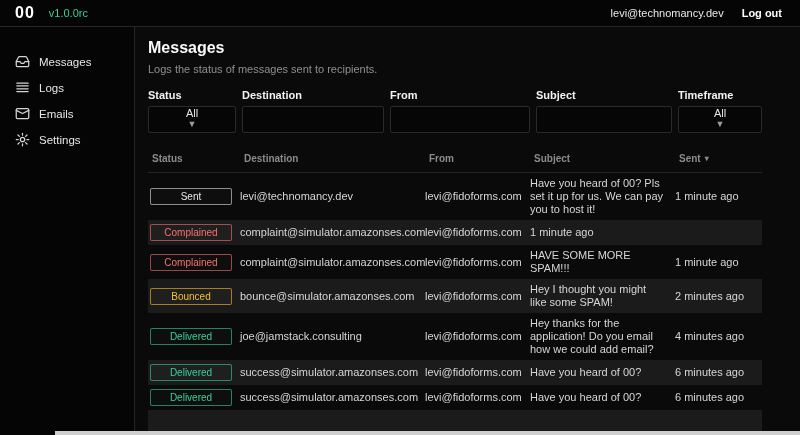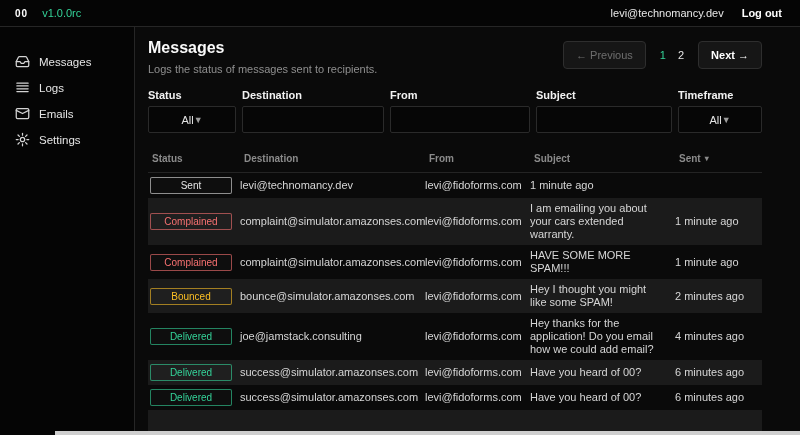--- a/index.html
+++ b/index.html
@@ -5,21 +5,21 @@
   * { margin:0; padding:0; box-sizing:border-box; }
   :root { --accent:#34d399; }
   html,body { width:800px; height:435px; overflow:hidden; background:#000; color:#e8e8e8;
     font-family:"Liberation Sans", sans-serif; }
   .app { position:relative; width:800px; height:435px; background:#050505; }
 
   
   .topbar { height:27px; display:flex; align-items:center; justify-content:space-between;
     padding:0 18px 0 15px; border-bottom:1px solid #262626; background:#050505; }
   .topbar-left { display:flex; align-items:center; gap:14px; }
-  .logo { font-weight:bold; font-size:10px; letter-spacing:1px; color:#fff; }
+  .logo { font-weight:bold; font-size:16px; letter-spacing:1px; color:#fff; }
   .version { color:var(--accent); font-size:11px; }
   .topbar-right { display:flex; align-items:center; gap:18px; font-size:11px; }
   .logout { color:#fff; font-weight:600; cursor:pointer; text-decoration:none; }
 
   
   .shell { display:flex; height:408px; }
   .sidebar { width:135px; border-right:1px solid #262626; padding:26px 0 0 15px;
     display:flex; flex-direction:column; gap:9px; background:#050505; }
   .nav-item { display:flex; align-items:center; gap:9px; height:17px; font-size:11.5px;
     color:#e5e5e5; cursor:pointer; }
@@ -40,22 +40,22 @@
   .pages { display:flex; gap:12px; font-size:11px; }
   .pages .current { color:var(--accent); }
   .pages .page { color:#e5e5e5; cursor:pointer; }
 
   
   .filters { display:grid; grid-template-columns:88px 142px 140px 136px 84px;
     gap:6px; margin-top:14px; }
   .filter label { display:block; font-size:11px; font-weight:bold; color:#f2f2f2;
     margin-bottom:5px; }
   .control { height:27px; background:#060606; border:1px solid #2a2a2a; border-radius:2px; }
-  .select { display:flex; align-items:center; justify-content:center;
-    padding:0 9px; font-size:11px; color:#e5e5e5; cursor:pointer; }
+  .select { display:flex; align-items:center; justify-content:flex-start;
+    padding:0 9px; font-size:11px; color:#e5e5e5; cursor:pointer;flex-direction:column; }
   .caret { color:#9c9c9c; font-size:9px; }
   input.control { width:100%; color:#e5e5e5; font-size:11px; padding:0 8px;
     font-family:inherit; outline:none; }
 
   
   .table { margin-top:16px; width:614px; }
   .thead, .trow { display:grid; grid-template-columns:92px 185px 105px 145px 87px;
     align-items:center; }
   .thead { font-size:10px; color:#8b8b8b; font-weight:600; padding:4px 0 8px 4px;
     border-bottom:1px solid #242424; }
@@ -120,28 +120,20 @@
       </div>
     </nav>
 
     <main class="content">
 
       <div class="content-head">
         <div>
           <h1>Messages</h1>
           <p class="subtitle">Logs the status of messages sent to recipients.</p>
         </div>
-        <div class="pagination">
-          <button class="pg-btn prev">← Previous</button>
-          <span class="pages">
-            <span class="current">1</span>
-            <span class="page">2</span>
-          </span>
-          <button class="pg-btn next">Next →</button>
-        </div>
       </div>
 
       <div class="filters">
         <div class="filter">
           <label>Status</label>
           <div class="control select">
             <span>All</span>
             <span class="caret">▼</span>
           </div>
         </div>
@@ -175,27 +167,27 @@
           <div class="th">
             <span>Sent</span>
             <span class="sort-caret">▾</span>
           </div>
         </div>
         <div class="tbody">
             <div class="trow">
     <div class="cell"><span class="badge" style="color: rgb(229, 229, 229); border-color: rgba(229, 229, 229, 0.6);">Sent</span></div>
     <div class="cell">levi@technomancy.dev</div>
     <div class="cell">levi@fidoforms.com</div>
+    <div class="cell">Have you heard of 00? Pls set it up for us. We can pay you to host it!</div>
     <div class="cell">1 minute ago</div>
   </div>
             <div class="trow">
     <div class="cell"><span class="badge" style="color: rgb(248, 113, 113); border-color: rgba(248, 113, 113, 0.6);">Complained</span></div>
     <div class="cell">complaint@simulator.amazonses.com</div>
     <div class="cell">levi@fidoforms.com</div>
-    <div class="cell">I am emailing you about your cars extended warranty.</div>
     <div class="cell">1 minute ago</div>
   </div>
             <div class="trow">
     <div class="cell"><span class="badge" style="color: rgb(248, 113, 113); border-color: rgba(248, 113, 113, 0.6);">Complained</span></div>
     <div class="cell">complaint@simulator.amazonses.com</div>
     <div class="cell">levi@fidoforms.com</div>
     <div class="cell">HAVE SOME MORE SPAM!!!</div>
     <div class="cell">1 minute ago</div>
   </div>
             <div class="trow">

